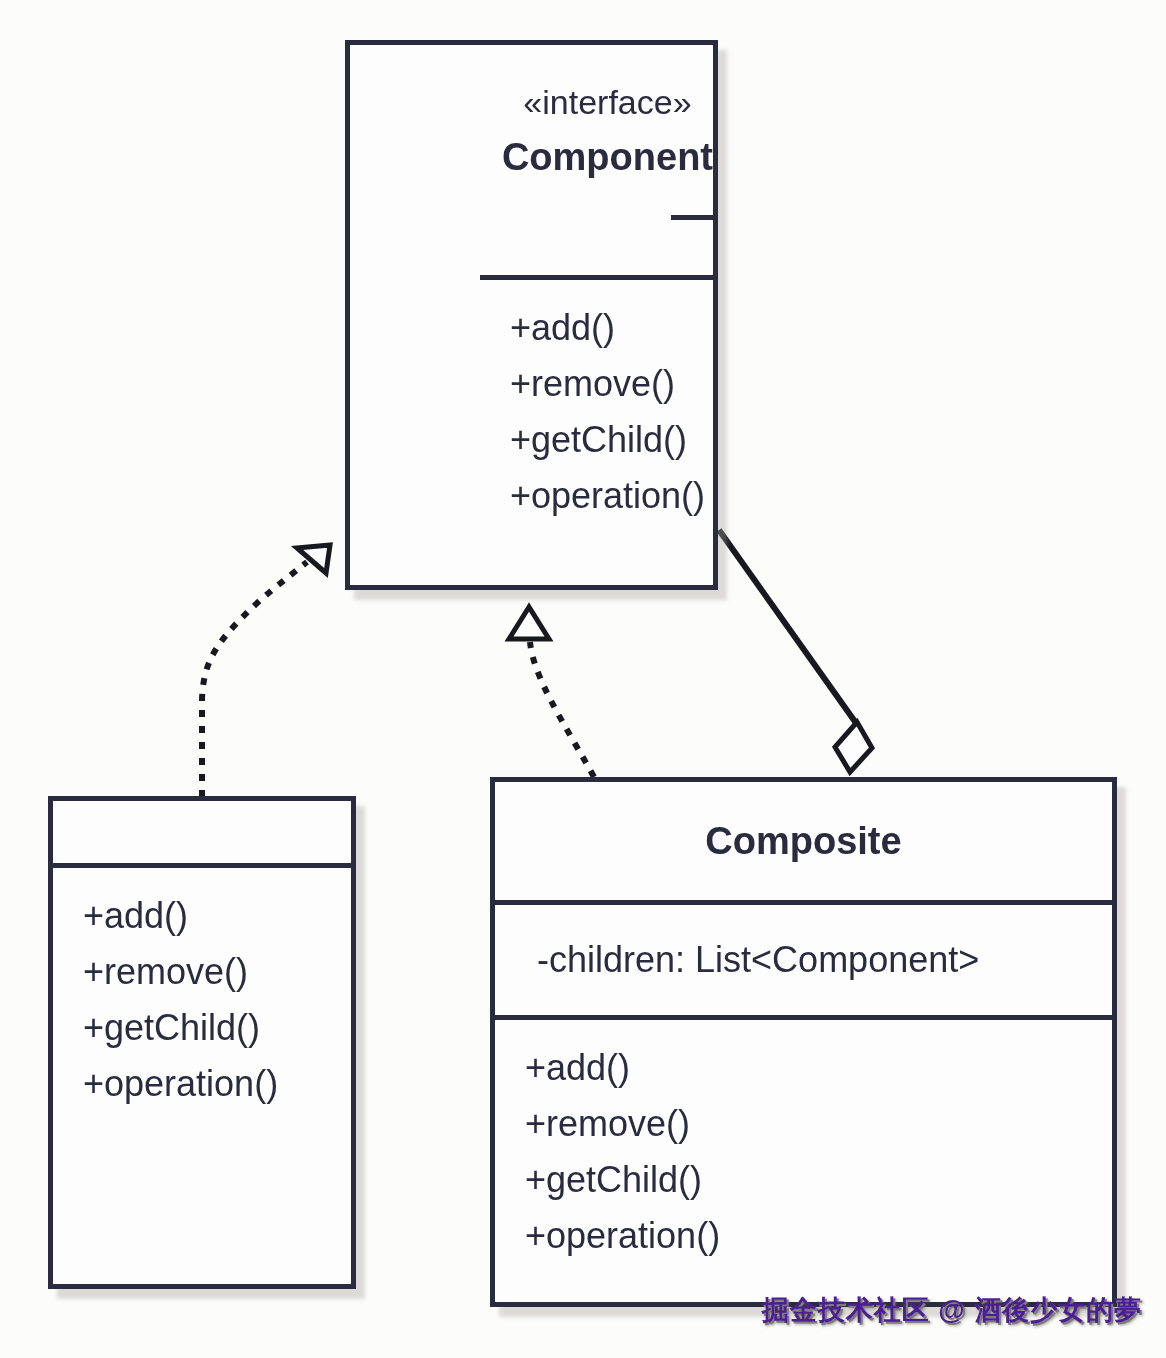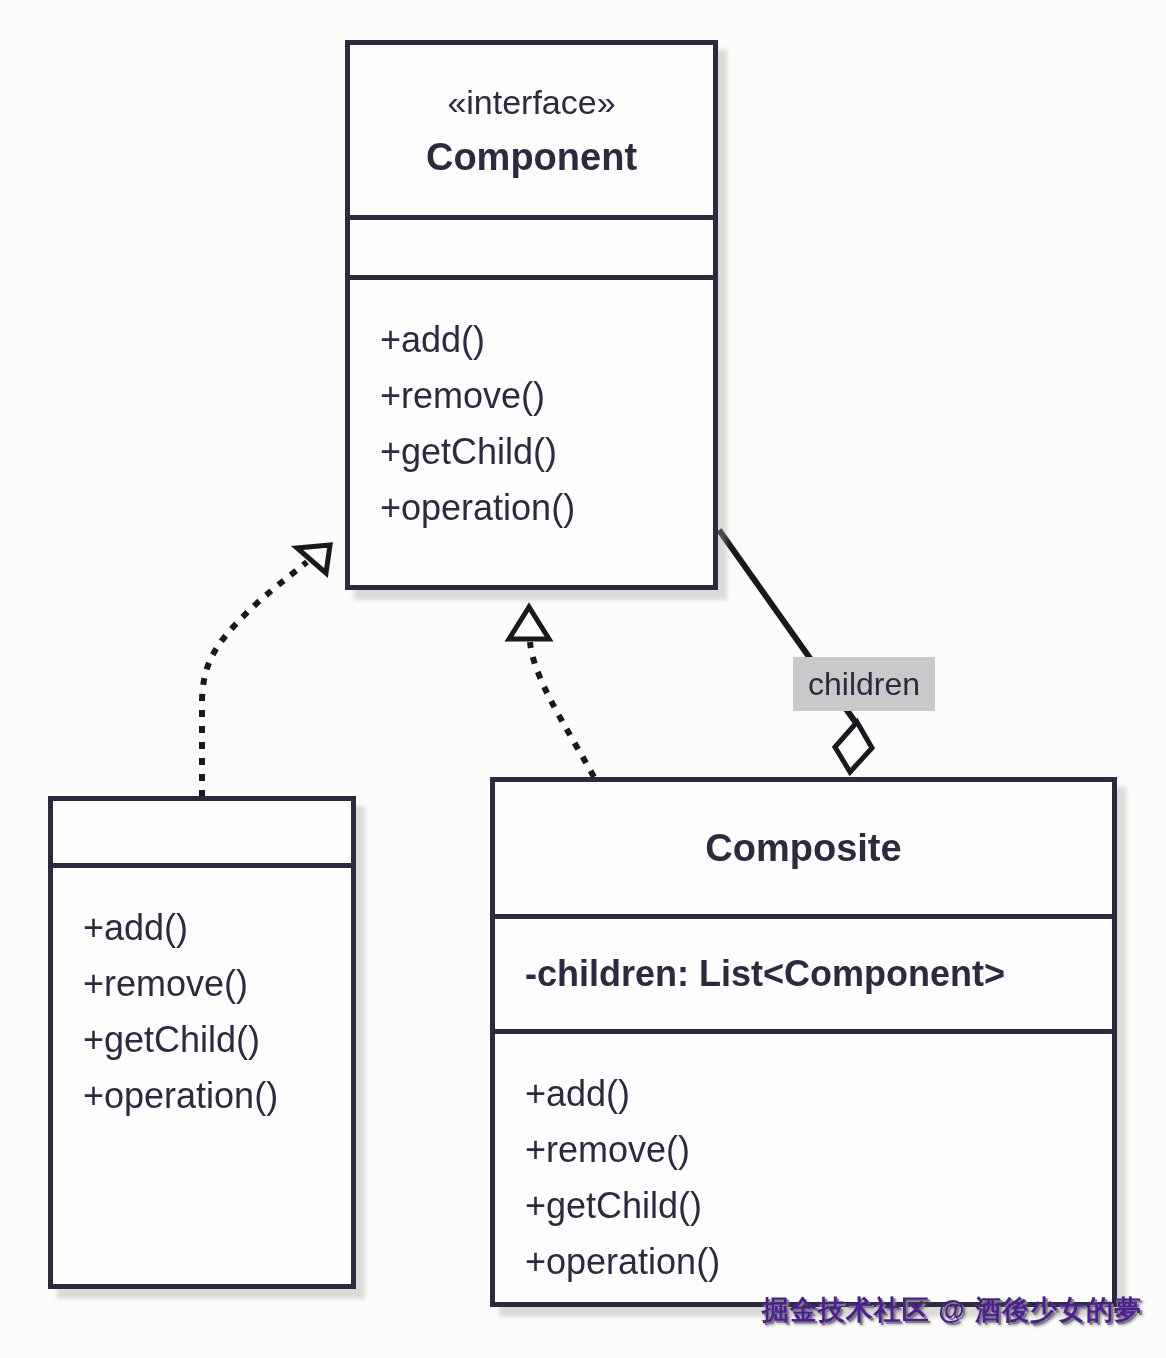--- a/index.html
+++ b/index.html
@@ -36,41 +36,40 @@
     flex-direction: column;
     justify-content: center;
     align-items: center;
   }
   .stereotype { font-size: 34px; line-height: 55px; font-weight: 400; }
   .cname      { font-size: 38px; line-height: 55px; font-weight: 700; }
   .sec.attrs {
     display: flex;
     flex-direction: column;
     justify-content: center;
-    padding-left: 30px;
+    padding-left: 42px;
     font-size: 36px;
-    font-weight: bold;
   }
   .sec.methods {
     flex: 1;
-    padding: 32px 8px 0 30px;
+    padding: 20px 8px 0 30px;
     font-size: 36px;
   }
   .m { line-height: 56px; white-space: nowrap; }
 
-  #box-component { left: 345px; top: 40px;  width: 373px; height: 550px; }
+  #box-component { left: 345px; top: 40px;  width: 373px; height: 550px; align-items: flex-end; }
   #box-component .title   { height: 170px; }
   #box-component .attrs   { height: 60px; }
 
   #box-leaf      { left: 48px;  top: 796px; width: 308px; height: 493px; }
   #box-leaf .title        { height: 117px; }
   #box-leaf .attrs        { height: 62px; }
 
   #box-composite { left: 490px; top: 777px; width: 627px; height: 530px; }
-  #box-composite .title   { height: 132px; border-radius: 14px; }
+  #box-composite .title   { height: 118px; border-radius: 14px; }
   #box-composite .attrs   { height: 115px; }
 
   .edge-label {
     position: absolute;
     left: 793px; top: 657px;
     width: 142px; height: 54px;
     background: #c9c9c9;
     color: #2b2b40;
     font-size: 32px;
     display: flex;
@@ -139,17 +138,16 @@
       <div class="m">-children: List&lt;Component&gt;</div>
     </div>
     <div class="sec methods">
       <div class="m">+add()</div>
       <div class="m">+remove()</div>
       <div class="m">+getChild()</div>
       <div class="m">+operation()</div>
     </div>
   </div>
 
-  <div class="edge-label">children</div>
 
   <div class="watermark">掘金技术社区 @ 酒後少女的夢</div>
 
 </div>
 
 </body></html>

